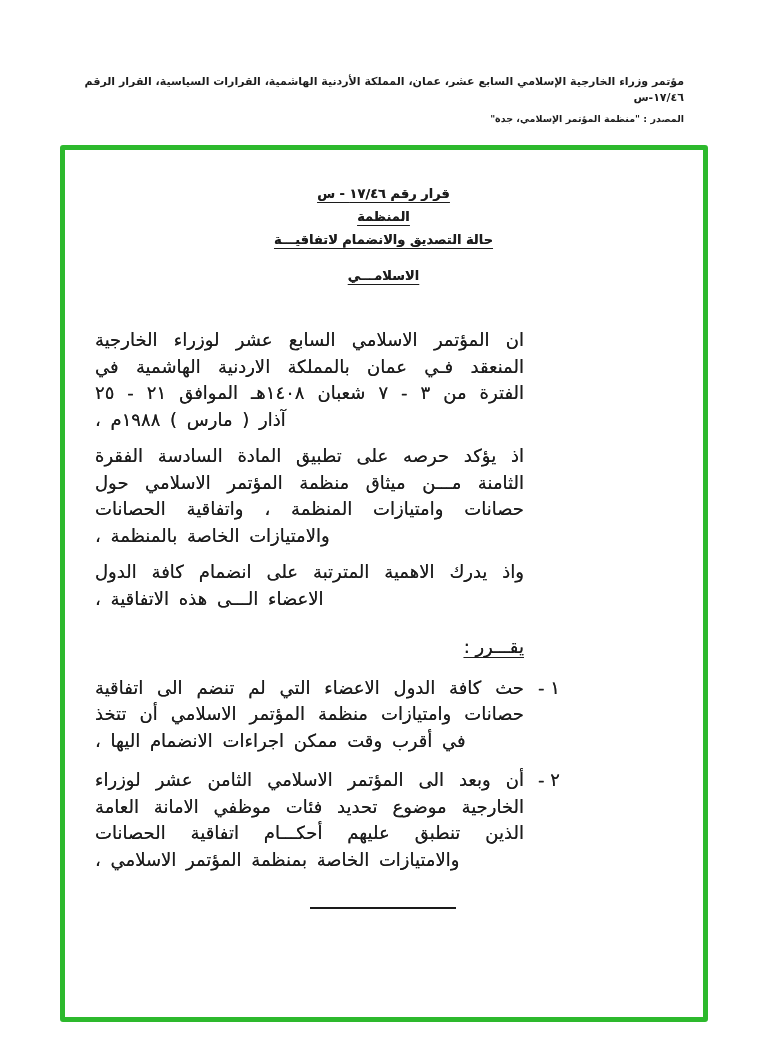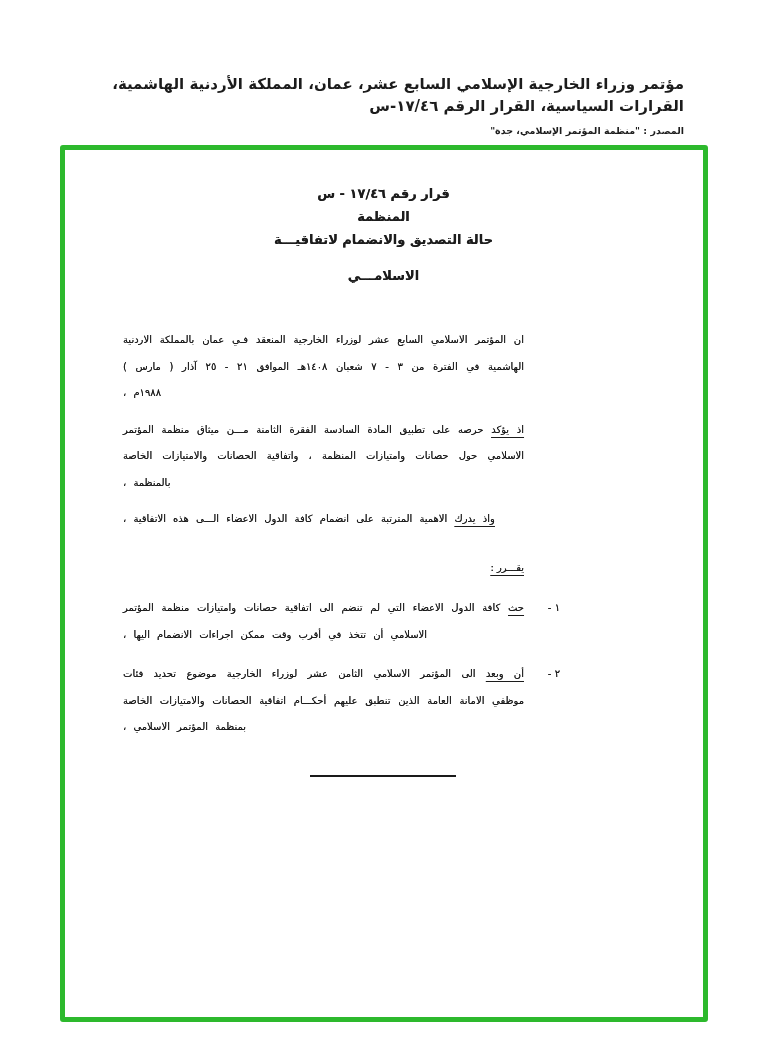--- a/index.html
+++ b/index.html
@@ -4,47 +4,46 @@
 <style>
   * { margin: 0; padding: 0; box-sizing: border-box; }
   html, body {
     width: 768px; height: 1062px; background: #ffffff; overflow: hidden;
     font-family: "DejaVu Sans", sans-serif; color: #1c1c1c;
   }
   .page-header {
     position: absolute; top: 74px; left: 84px; right: 84px;
     direction: rtl; text-align: right;
   }
-  .citation { font-size: 15px; font-weight: bold; line-height: 1.45; }
+  .citation { font-size: 11px; font-weight: bold; line-height: 1.45; }
   .source   { font-size: 9.5px;  font-weight: bold; margin-top: 7px; }
 
   .scan-frame {
     position: absolute; left: 60px; top: 145px; width: 648px; height: 877px;
     border: 5px solid #2db92d; border-radius: 3px; background: #ffffff;
   }
   .doc { position: absolute; left: 30px; top: 0; width: 465px; direction: rtl; }
 
   .title-block {
     margin-top: 32px; position: relative; left: 56px; text-align: center;
     font-weight: bold; font-size: 13px; line-height: 23px;
     text-shadow: 0 0 .5px rgba(25,25,25,.8);
   }
-  .title-line > span { text-underline-offset: 4px; text-align: right; }
+  .title-line > span { text-decoration: underline; text-underline-offset: 4px; text-align: right; }
   .title-gap { margin-top: 13px; }
 
   .doc-body {
-    margin-top: 40px; font-size: 10px; line-height: 26.5px;
+    margin-top: 40px; font-size: 18px; line-height: 26.5px;
     text-shadow: 0 0 .6px rgba(25,25,25,.85);
-    margin-left: 28px;
   }
   .para {
     text-align: justify; text-align-last: left; word-spacing: 4px;
     margin: 10px 36px 10px 0;
   }
-  .lead { text-decoration: underline; text-underline-offset: 3.5px; }
+  .lead { text-underline-offset: 3.5px; }
 
   .decision { margin: 22px 36px 4px 0; text-align: right; }
   .decision > span { text-decoration: underline; text-underline-offset: 3.5px; text-align: right; }
 
   .items { margin-top: 14px; }
   .item { display: flex; margin: 13px 0; }
   .item-num { flex: 0 0 36px; }
   .item-text { flex: 1; text-align: justify; text-align-last: left; word-spacing: 4px; }
 
   .rule {

